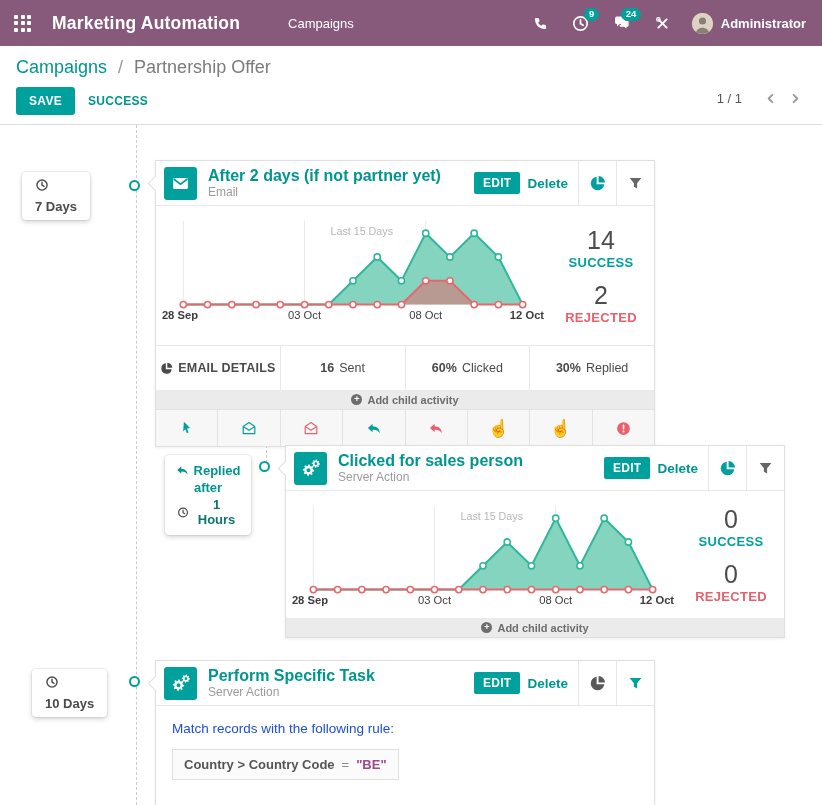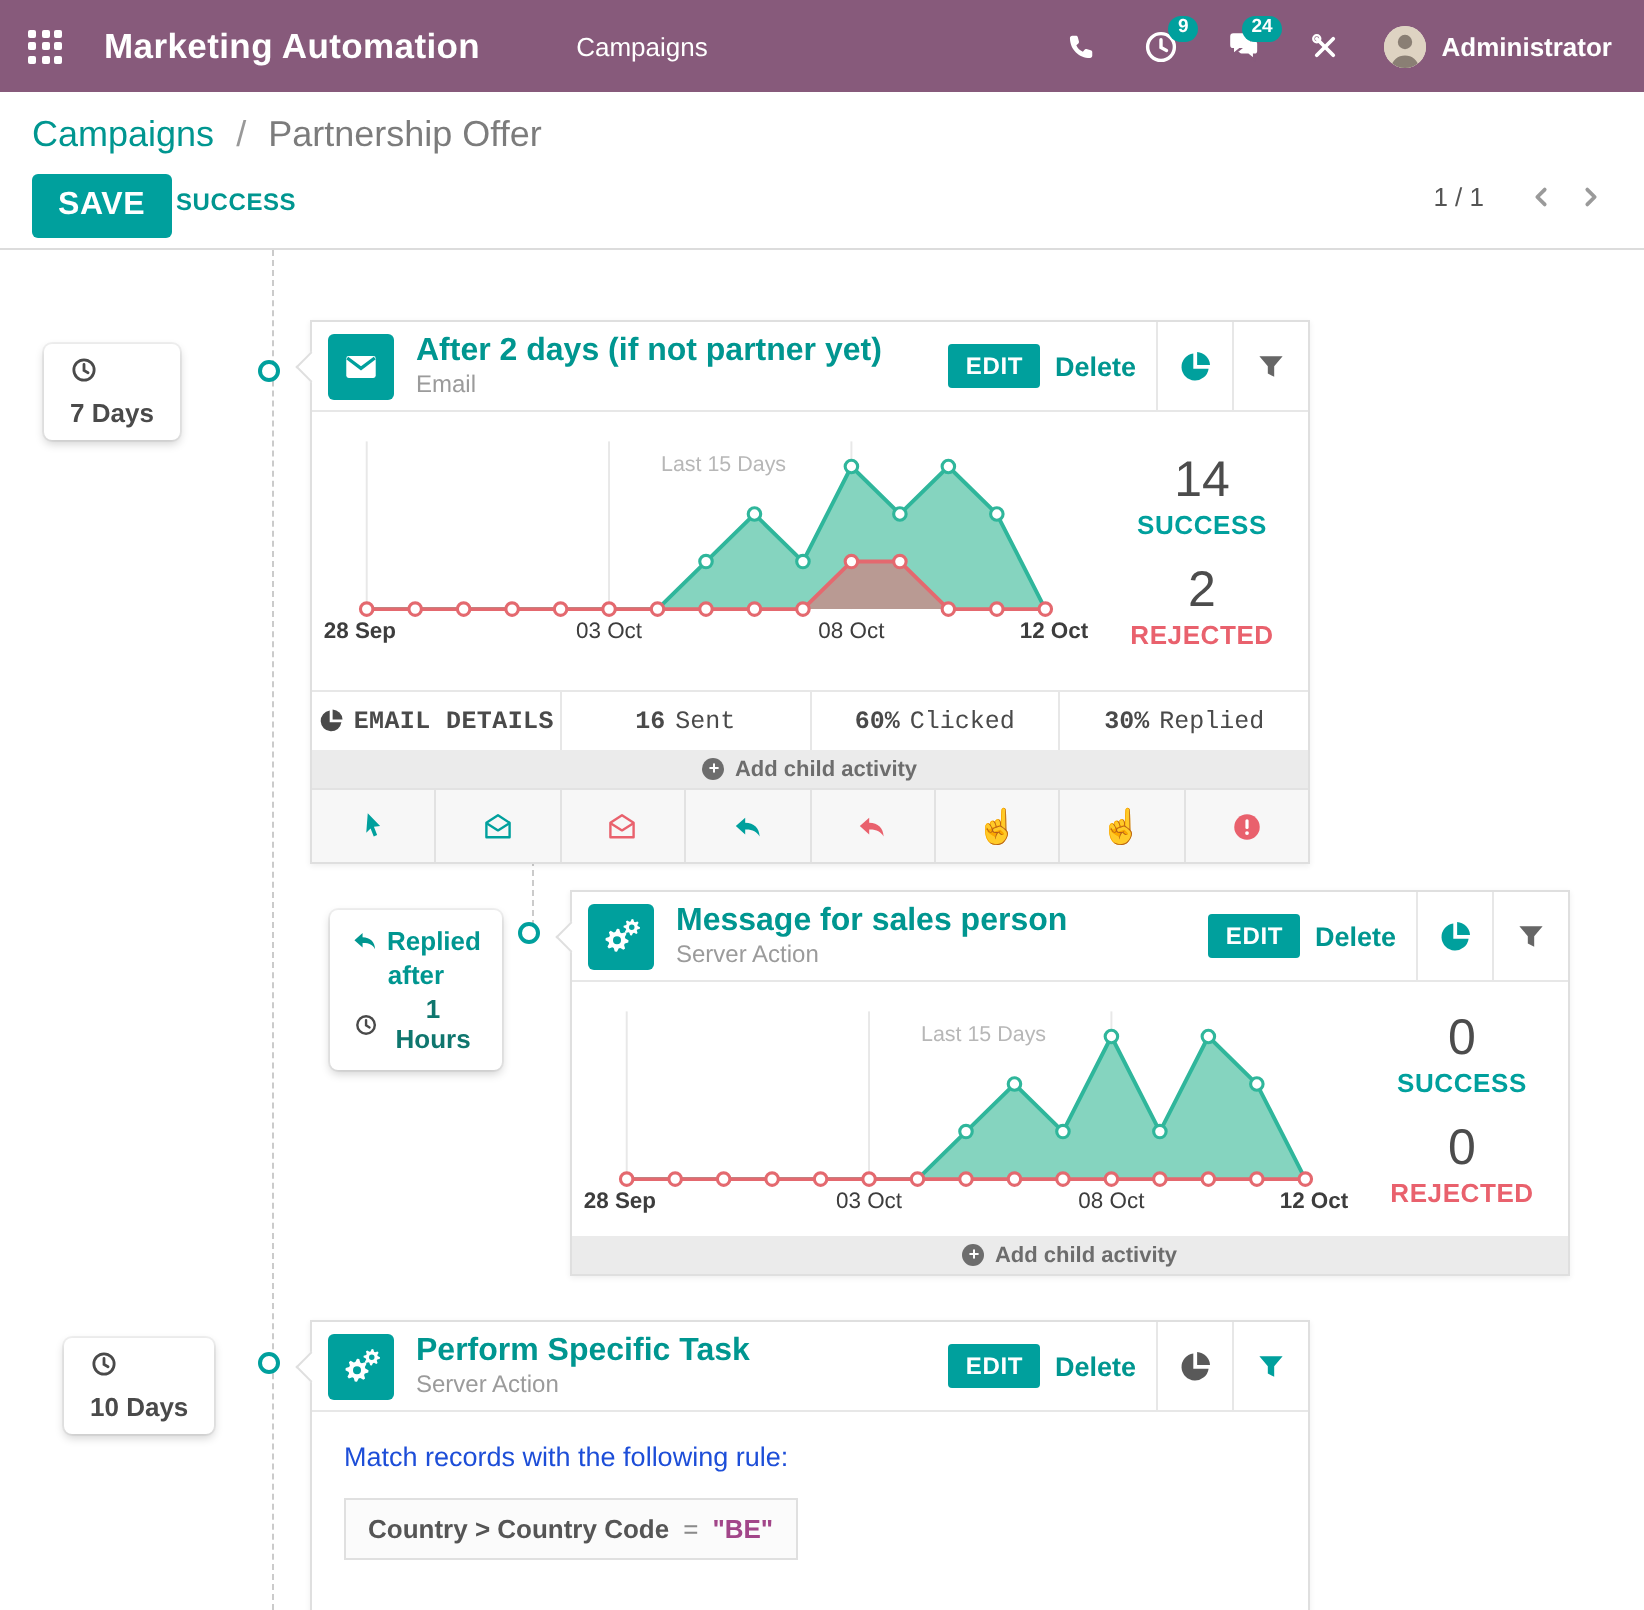--- a/index.html
+++ b/index.html
@@ -22,21 +22,21 @@
   .badge{position:absolute;top:-7px;right:-10px;background:var(--accent);color:#fff;font-size:9.5px;font-weight:bold;border-radius:8px;padding:1.5px 4.5px;line-height:1.1;}
   .avatar{margin-left:22px;width:21px;height:21px;border-radius:50%;overflow:hidden;background:#e7ded2;display:flex;align-items:center;justify-content:center;}
   .user-name{margin-left:8px;font-size:13px;font-weight:bold;}
 
   
   .control-panel{position:absolute;top:46px;left:0;right:0;height:79px;background:#fff;border-bottom:1px solid #dcdcdc;}
   .breadcrumb{position:absolute;left:16px;top:11px;font-size:18px;}
   .bc-link{color:var(--link);cursor:pointer;}
   .bc-sep{color:#999;margin:0 6px;}
   .bc-current{color:#7c7c7c;}
-  .btn-save{position:absolute;left:16px;top:41px;background:var(--accent);color:#fff;font-size:16px;font-weight:bold;padding:7px 13px;border-radius:3px;letter-spacing:.3px;}
+  .btn-save{position:absolute;left:16px;top:41px;background:var(--accent);color:#fff;font-size:12px;font-weight:bold;padding:7px 13px;border-radius:3px;letter-spacing:.3px;}
   .btn-discard{position:absolute;left:80px;top:41px;color:var(--link);font-size:12px;font-weight:bold;padding:7px 8px;letter-spacing:.3px;}
   .pager{position:absolute;right:14px;top:44px;display:flex;align-items:center;}
   .pager-value{font-size:13px;color:#555;margin-right:16px;}
   .pager-btn{padding:2px 6px;display:flex;align-items:center;}
 
   
   .canvas{position:absolute;top:125px;left:0;right:0;bottom:0;background:#fff;}
   .vline{position:absolute;width:0;border-left:1px dashed #cbcbcb;}
   .node{position:absolute;width:11px;height:11px;border:2.5px solid var(--accent);border-radius:50%;background:#fff;z-index:3;}
 
@@ -63,21 +63,21 @@
   .chart-section{display:flex;}
   .chart-h1{height:139px;} .chart-h2{height:127px;}
   .chart-plot{width:392px;padding:3px 0 0 2px;}
   .chart-plot text{font-family:"Liberation Sans",sans-serif;}
   .chart-stats{flex:1;display:flex;flex-direction:column;align-items:center;justify-content:center;}
   .stat-num{font-size:25px;color:#4c4c4c;line-height:1.15;}
   .stat-label{font-size:13px;font-weight:bold;letter-spacing:.3px;}
   .stat-label.success{color:var(--accent);margin-bottom:11px;}
   .stat-label.rejected{color:var(--danger);}
 
-  .details-row{height:30px;border-top:1px solid var(--cellborder);display:flex;font-size:12.5px;color:#4a4a4a;font-family:Liberation Mono, monospace;}
+  .details-row{height:45px;border-top:1px solid var(--cellborder);display:flex;font-size:12.5px;color:#4a4a4a;}
   .details-cell{flex:1;display:flex;align-items:center;justify-content:center;gap:5px;border-right:1px solid var(--cellborder);}
   .details-cell:last-child{border-right:none;}
   .details-cell b{font-weight:bold;}
   .details-label{font-weight:bold;letter-spacing:.2px;}
 
   .add-child{height:19px;background:#ebebeb;display:flex;align-items:center;justify-content:center;gap:5px;font-size:11px;font-weight:bold;color:#6d6d6d;cursor:pointer;}
   .plus-circle{width:11px;height:11px;background:#6d6d6d;color:#fff;border-radius:50%;font-size:9px;line-height:11px;text-align:center;font-weight:bold;}
 
   .icon-row{height:37px;display:flex;background:#f7f7f7;border-top:1px solid #e2e2e2;}
   .icon-cell{flex:1;display:flex;align-items:center;justify-content:center;border-right:1px solid #e2e2e2;cursor:pointer;}
@@ -358,21 +358,21 @@
 
   <div class="card" style="left:285px;top:320px;">
     <div class="card-arrow"></div>
     <div class="card-header">
       <span class="type-icon">
           <svg width="20" height="20" viewBox="0 0 16 16">
             <path fill="#fff" fill-rule="evenodd" d="M10.60 9.70 L10.51 10.60 L9.14 11.00 L8.83 11.59 L9.25 12.95 L8.56 13.52 L7.30 12.84 L6.66 13.03 L6.00 14.30 L5.10 14.21 L4.70 12.84 L4.11 12.53 L2.75 12.95 L2.18 12.26 L2.86 11.00 L2.67 10.36 L1.40 9.70 L1.49 8.80 L2.86 8.40 L3.17 7.81 L2.75 6.45 L3.44 5.88 L4.70 6.56 L5.34 6.37 L6.00 5.10 L6.90 5.19 L7.30 6.56 L7.89 6.87 L9.25 6.45 L9.82 7.14 L9.14 8.40 L9.33 9.04 Z M 7.6 9.7 A 1.6 1.6 0 1 0 4.4 9.7 A 1.6 1.6 0 1 0 7.6 9.7 Z M15.20 4.50 L15.14 5.14 L14.12 5.42 L13.90 5.83 L14.23 6.83 L13.73 7.24 L12.82 6.72 L12.37 6.85 L11.90 7.80 L11.26 7.74 L10.98 6.72 L10.57 6.50 L9.57 6.83 L9.16 6.33 L9.68 5.42 L9.55 4.97 L8.60 4.50 L8.66 3.86 L9.68 3.58 L9.90 3.17 L9.57 2.17 L10.07 1.76 L10.98 2.28 L11.43 2.15 L11.90 1.20 L12.54 1.26 L12.82 2.28 L13.23 2.50 L14.23 2.17 L14.64 2.67 L14.12 3.58 L14.25 4.03 Z M 13 4.5 A 1.1 1.1 0 1 0 10.8 4.5 A 1.1 1.1 0 1 0 13 4.5 Z"></path>
           </svg>
         </span>
       <div class="head-text">
-        <div class="card-title">Message for sales person</div>
+        <div class="card-title">Clicked for sales person</div>
         <div class="card-subtitle">Server Action</div>
       </div>
       <div class="head-actions">
         <button class="btn-edit">EDIT</button>
         <button class="btn-delete">Delete</button>
       </div>
       <div class="head-cells">
         <div class="head-cell teal">
           <svg width="17" height="17" viewBox="0 0 16 16">
               <path d="M7.2 1.6A6.4 6.4 0 1 0 14.4 8.8L7.2 8.8Z" fill="currentColor"></path>

